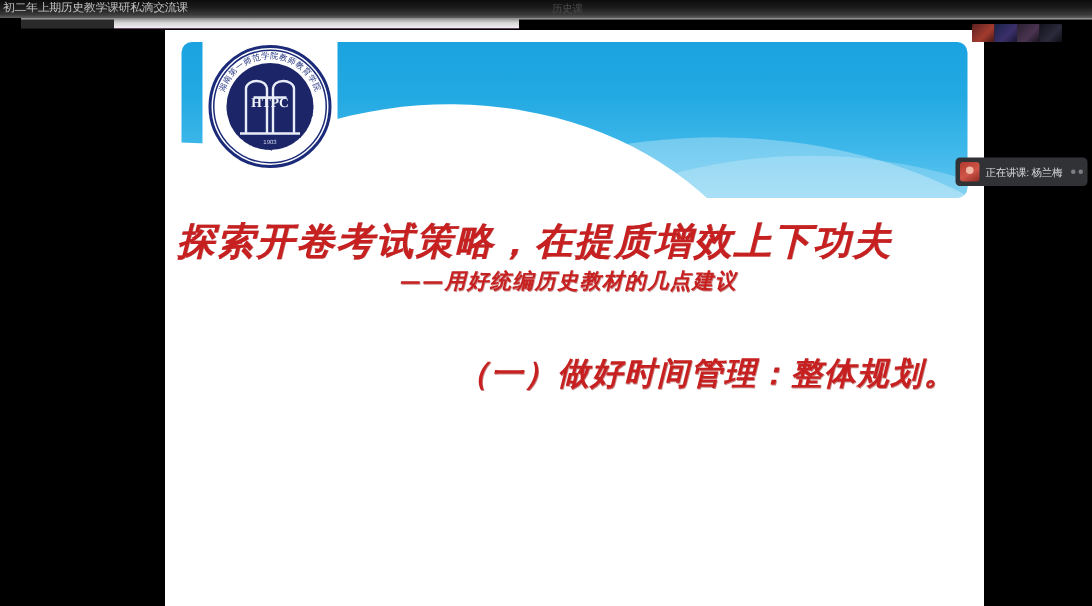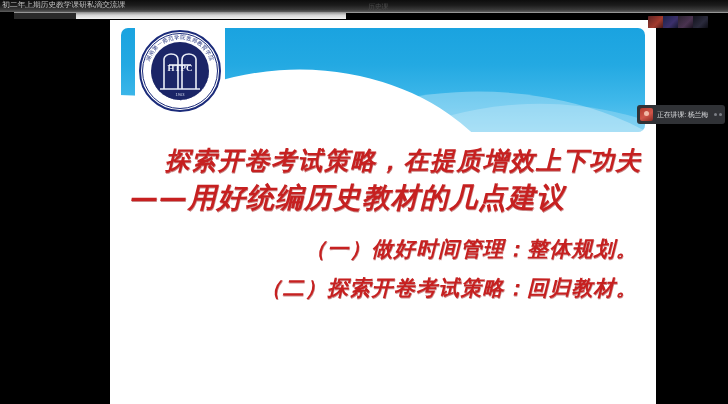--- a/index.html
+++ b/index.html
@@ -197,42 +197,42 @@
     position: absolute;
     left: 0; top: 0;
     width: 84px; height: 84px;
     font-size: 5px;
     color: #1b2b7a;
   }
 
   
   #title-line {
     position: absolute;
-    left: 20px; top: 124px;
+    left: 8px; top: 124px;
     width: 512px;
-    text-align: right;
+    text-align: left;
     font-family: "DejaVu Serif", "Liberation Serif", serif;
     font-size: 25px;
     font-weight: bold;
     font-style: italic;
     letter-spacing: 1.5px;
     color: #c62020;
     text-shadow: 0.5px 0.5px 0 rgba(150,20,20,0.55);
     white-space: nowrap;
     z-index: 6;
   }
   #subtitle-line {
     position: absolute;
     left: 20px; top: 159px;
     width: 512px;
-    text-align: left;
+    text-align: center;
     padding-right: 14px;
     box-sizing: border-box;
     font-family: "DejaVu Serif", "Liberation Serif", serif;
-    font-size: 28px;
+    font-size: 14px;
     font-weight: bold;
     font-style: italic;
     letter-spacing: 1px;
     color: #c62020;
     text-shadow: 0.5px 0.5px 0 rgba(150,20,20,0.5);
     white-space: nowrap;
     z-index: 6;
   }
   #bullets {
     position: absolute;
@@ -378,21 +378,20 @@
           <text x="42" y="42" font-size="9" font-weight="bold" fill="#f0f3fb" text-anchor="middle" font-family="Liberation Serif, serif">HTPC</text>
           <text x="42" y="67" font-size="4" fill="#cfd6ea" text-anchor="middle">1903</text>
         </svg>
       </div>
 
       <div id="title-line">探索开卷考试策略，在提质增效上下功夫</div>
       <div id="subtitle-line">——用好统编历史教材的几点建议</div>
 
       <div id="bullets">
         <div class="bullet">（一）做好时间管理：整体规划。</div>
-        <div class="bullet">（二）探索开卷考试策略：回归教材。</div>
       </div>
 
     </div>
 
     <div id="presenter-bar">
       <div id="presenter-avatar"></div>
       <div id="presenter-label">正在讲课: 杨兰梅</div>
       <div class="presenter-dots">
         <i></i>
           <i></i>

